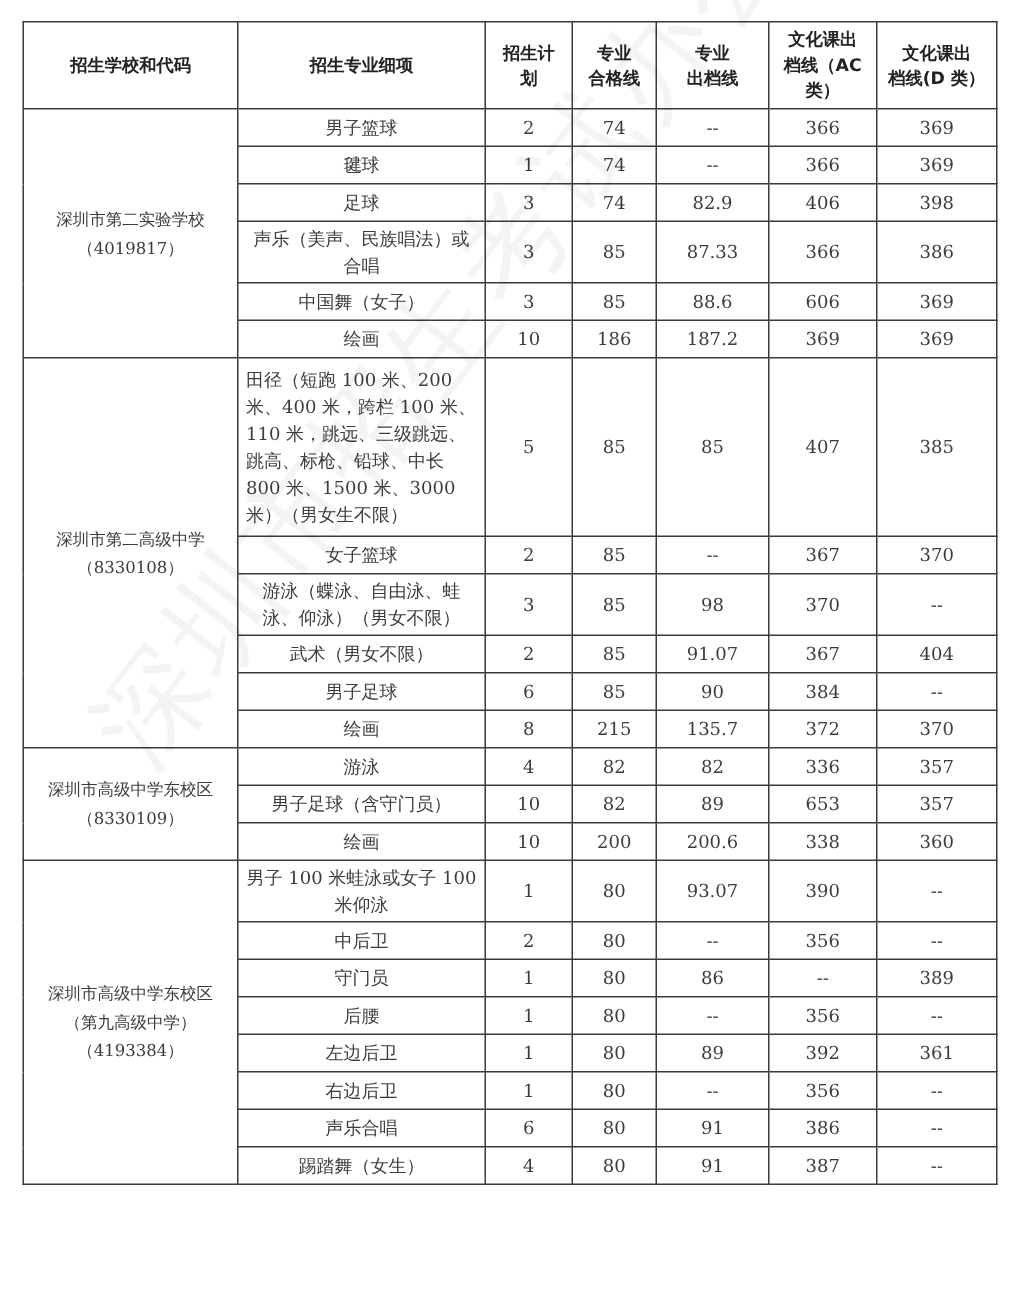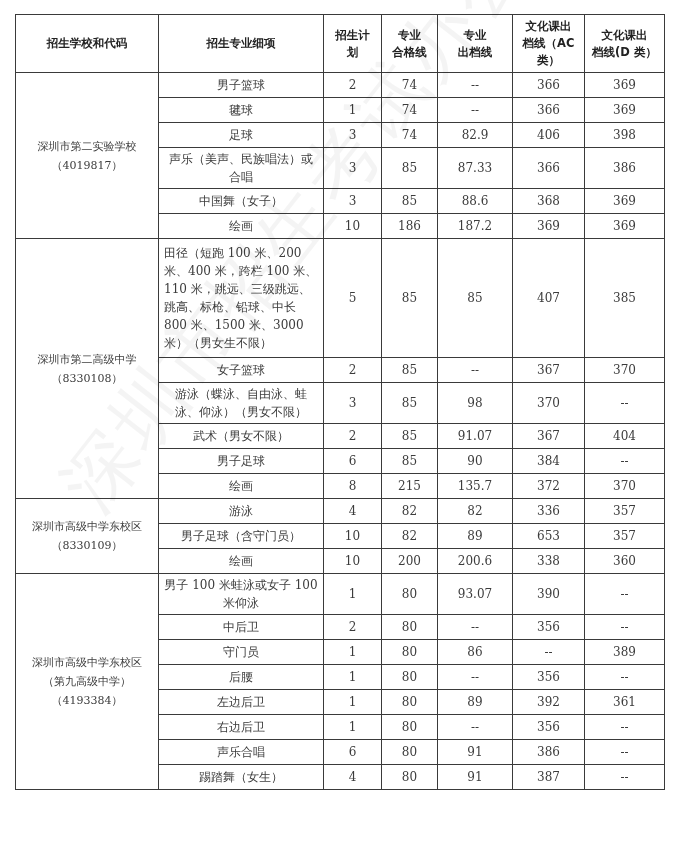--- a/index.html
+++ b/index.html
@@ -79,21 +79,21 @@
       <td>85</td>
       <td>87.33</td>
       <td>366</td>
       <td>386</td>
     </tr>
     <tr class="r1">
       <td class="item">中国舞（女子）</td>
       <td>3</td>
       <td>85</td>
       <td>88.6</td>
-      <td>368</td>
+      <td>606</td>
       <td>369</td>
     </tr>
     <tr class="r1">
       <td class="item">绘画</td>
       <td>10</td>
       <td>186</td>
       <td>187.2</td>
       <td>369</td>
       <td>369</td>
     </tr>

